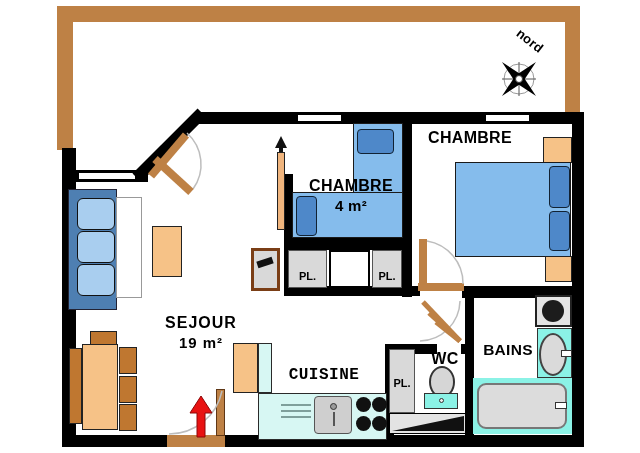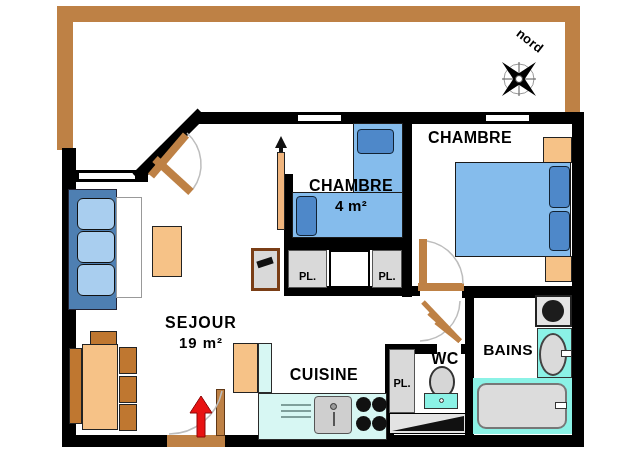--- a/index.html
+++ b/index.html
@@ -100,21 +100,21 @@
   <div class="brownbox" style="left:90px;top:331px;width:27px;height:15px;"></div>
   <div class="brownbox" style="left:69px;top:348px;width:13px;height:76px;"></div>
   <div class="tanbox" style="left:82px;top:344px;width:36px;height:86px;"></div>
   <div class="brownbox" style="left:119px;top:347px;width:18px;height:27px;"></div>
   <div class="brownbox" style="left:119px;top:376px;width:18px;height:27px;"></div>
   <div class="brownbox" style="left:119px;top:404px;width:18px;height:27px;"></div>
 
   <div class="wood" style="left:167px;top:435px;width:58px;height:12px;"></div>
   <div class="wood" style="left:216px;top:389px;width:9px;height:47px;border:1px solid #5f3716;box-sizing:border-box;"></div>
 
-  <div class="label lbl16" style="left:281px;top:365px;width:86px;letter-spacing:0.5px;">CUISINE</div>
+  <div class="label lbl16" style="left:281px;top:365px;width:86px;letter-spacing:0.5px;font-family:Liberation Mono, monospace;">CUISINE</div>
   <div class="tanbox" style="left:233px;top:343px;width:25px;height:50px;"></div>
   <div class="counter" style="left:258px;top:343px;width:14px;height:50px;"></div>
   <div class="counter" style="left:258px;top:393px;width:129px;height:47px;"></div>
   <div class="abs" style="left:281px;top:404px;width:30px;height:2px;background:#7f9f9b;"></div>
   <div class="abs" style="left:281px;top:410px;width:30px;height:2px;background:#7f9f9b;"></div>
   <div class="abs" style="left:281px;top:416px;width:30px;height:2px;background:#7f9f9b;"></div>
   <div class="abs" style="left:314px;top:396px;width:38px;height:38px;background:#CFCFCF;border:1px solid #555;border-radius:4px;box-sizing:border-box;"></div>
   <div class="abs" style="left:330px;top:403px;width:7px;height:7px;background:#9a9a9a;border:1px solid #333;border-radius:50%;box-sizing:border-box;"></div>
   <div class="abs" style="left:333px;top:412px;width:2px;height:14px;background:#555;"></div>
   <div class="abs" style="left:356px;top:397px;width:15px;height:15px;background:#111;border-radius:50%;"></div>

